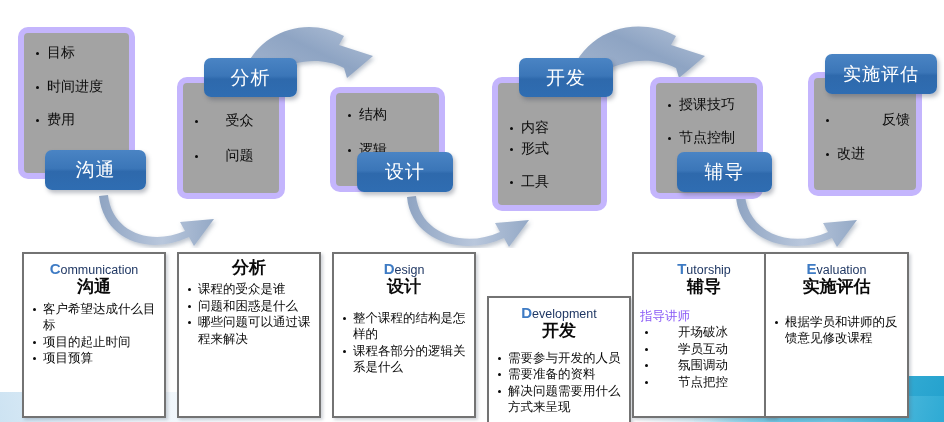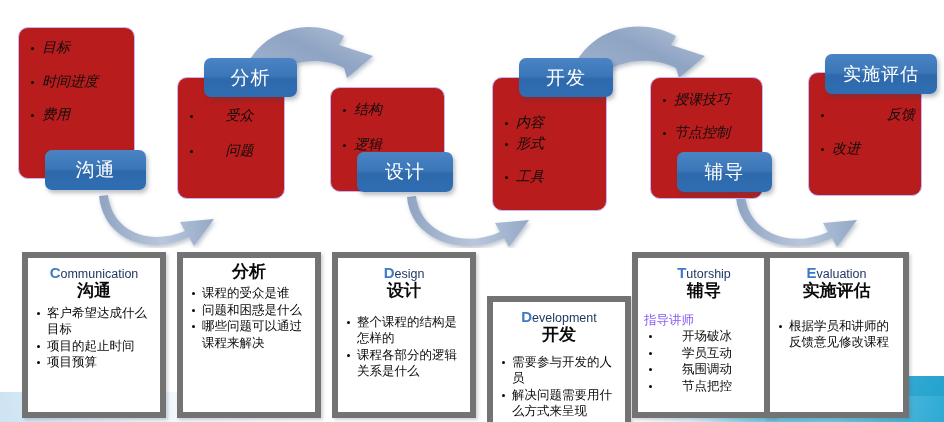--- a/index.html
+++ b/index.html
@@ -52,25 +52,24 @@
                 rgba(255,255,255,0) 100%);
     pointer-events: none;
   }
 
   
   .cycle { position: absolute; left:0; top:0; width:944px; height:248px; }
 
   .card {
     position: absolute;
     box-sizing: border-box;
-    border: 1px solid #c4b5fd;
+    border: 6px solid #c4b5fd;
     border-radius: 10px;
-    background: #b91c1c;
+    background: #a3a3a3;
     z-index: 2;
-    font-style: italic;
   }
   .card ul {
     list-style: none;
     margin: 0; padding: 0;
     position: absolute;
     left: 10px; right: 6px;
   }
   .card li {
     position: relative;
     padding-left: 13px;
@@ -108,21 +107,21 @@
   
   .arrows { position:absolute; left:0; top:0; width:944px; height:248px; z-index:1; }
 
   
   .row2 { position: absolute; left:0; top:252px; width:944px; height:170px; z-index:3;}
   .dbox {
     position: absolute;
     box-sizing: border-box;
     top: 0;
     height: 166px;
-    border: 6px solid #737373;
+    border: 2px solid #737373;
     background: #ffffff;
     box-shadow: 2px 2px 3px rgba(90,100,120,0.28);
     padding: 4px 2px 0 2px;
     overflow: hidden;
   }
   .dbox .en {
     text-align: center;
     font-size: 12.5px;
     color: #203864;
     line-height: 1.15;
@@ -302,20 +301,21 @@
       </ul>
     </div>
 
     <div class="dbox" style="left:487px; width:144px;margin-top:44px;">
       <div class="en">
         <span class="cap">D</span><span>evelopment</span>
       </div>
       <div class="cn">开发</div>
       <ul style="margin-top:8px;">
         <li>需要参与开发的人员</li>
+        <li>需要准备的资料</li>
         <li>解决问题需要用什么方式来呈现</li>
       </ul>
     </div>
 
     <div class="dbox indented" style="left:632px; width:144px;">
       <div class="en">
         <span class="cap">T</span><span>utorship</span>
       </div>
       <div class="cn">辅导</div>
       <div class="plain" style="margin-top:10px;">指导讲师</div>

